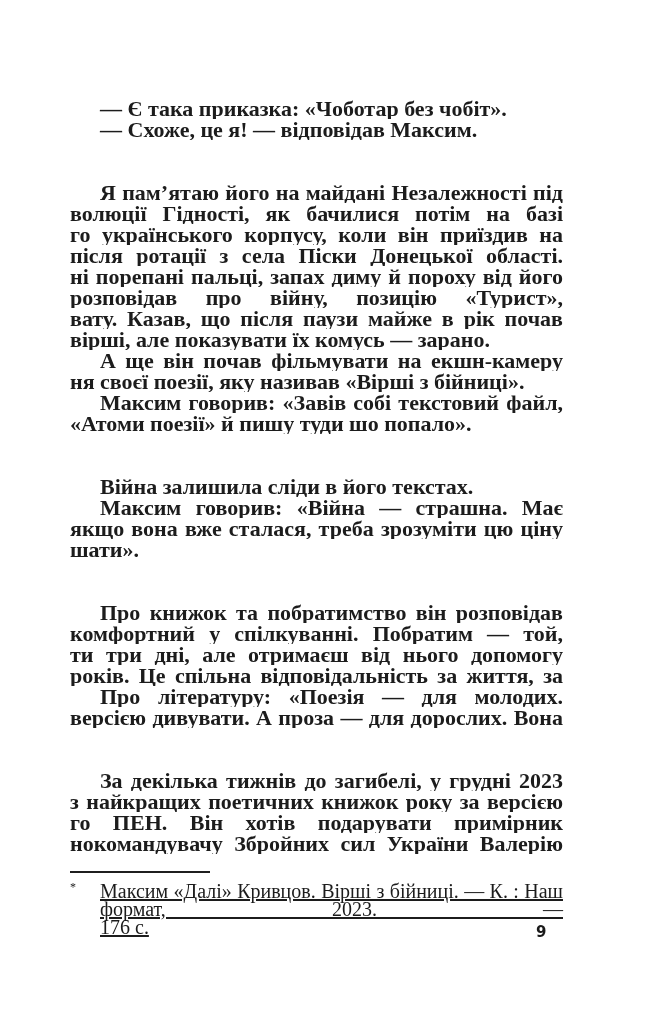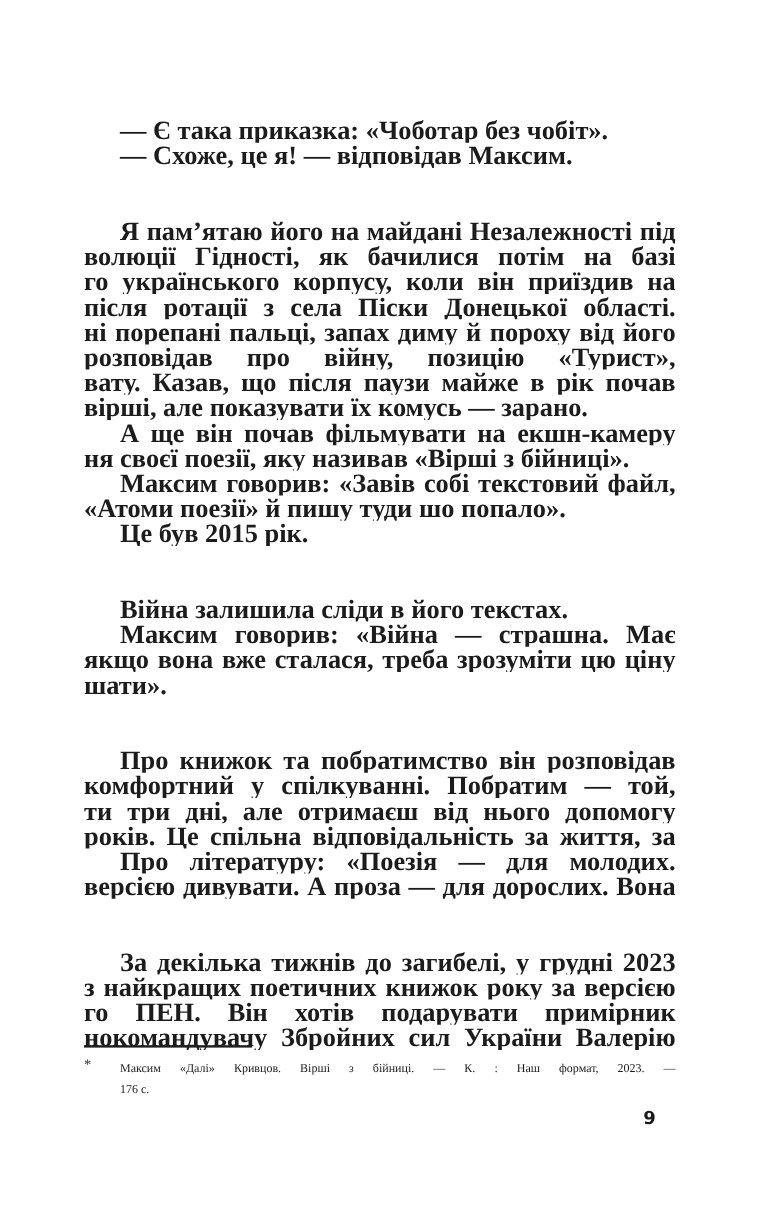--- a/index.html
+++ b/index.html
@@ -52,24 +52,25 @@
     position: relative;
     padding-left: 30px;
   }
   .fn-marker {
     position: absolute;
     left: 0;
     top: -2px;
     font-size: 12px;
   }
   .fn-line {
-    font-size: 10px;
+    font-size: 20px;
     line-height: 18px;
     text-align: justify;
     text-align-last: left;
+    text-decoration: underline;
   }
   .fn-line.stretch { text-align-last: justify; }
   .page-number {
     position: absolute;
     left: 536px;
     top: 923px;
     font-family: "DejaVu Sans", "Liberation Sans", sans-serif;
     font-weight: 700;
     font-size: 15px;
     color: #1a1a1a;
@@ -98,23 +99,20 @@
         <div class="line">вірші, але показувати їх комусь — зарано.</div>
       </div>
       <div class="para">
         <div class="line first stretch">А ще він почав фільмувати на екшн-камеру декламуван-</div>
         <div class="line">ня своєї поезії, яку називав «Вірші з бійниці».</div>
       </div>
       <div class="para">
         <div class="line first stretch">Максим говорив: «Завів собі текстовий файл, назвав його</div>
         <div class="line">«Атоми поезії» й пишу туди шо попало».</div>
       </div>
-      <div class="para">
-        <div class="line first">Це був 2015 рік.</div>
-      </div>
       <div class="para gap">
         <div class="line first">Війна залишила сліди в його текстах.</div>
       </div>
       <div class="para">
         <div class="line first stretch">Максим говорив: «Війна — страшна. Має свою ціну. Але</div>
         <div class="line stretch">якщо вона вже сталася, треба зрозуміти цю ціну й сильні-</div>
         <div class="line">шати».</div>
       </div>
       <div class="para gap">
         <div class="line first stretch">Про книжок та побратимство він розповідав так: «Друг</div>

